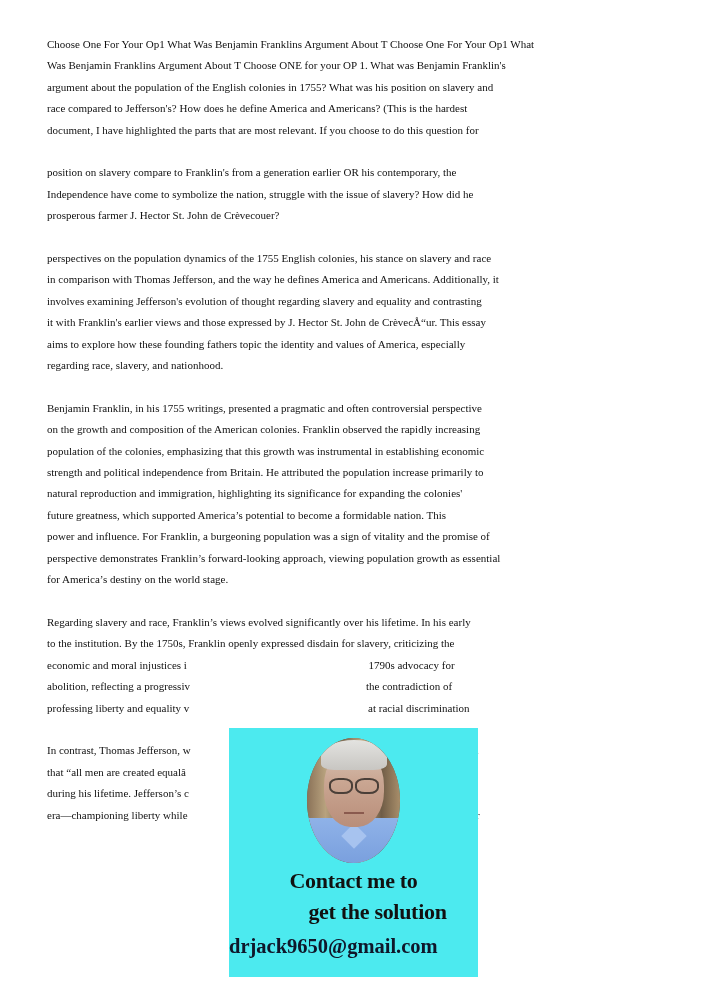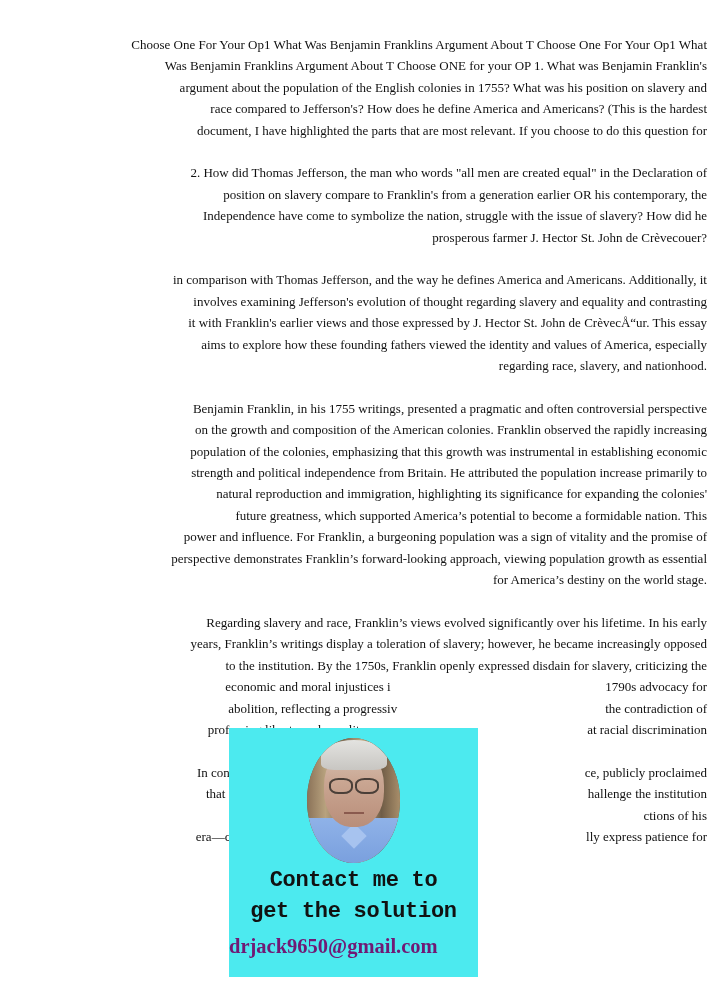--- a/index.html
+++ b/index.html
@@ -21,23 +21,22 @@
     top: 0;
     width: 708px;
     height: 1000px;
     background: #ffffff;
   }
   .doc {
     position: absolute;
     left: 47px;
     top: 34px;
     width: 660px;
-    font-size: 13px;
+    font-size: 11px;
     line-height: 21.4px;
-    text-align: right;
   }
   .para {
     margin: 0 0 21.4px 0;
   }
   .line {
     display: block;
     white-space: nowrap;
   }
   .overlay {
     position: absolute;
@@ -88,86 +87,85 @@
   .photo .glasses-r { left: 48px; }
   .photo .mouth {
     position: absolute; left: 37px; top: 74px; width: 20px; height: 2px;
     background: #8a5a4e;
   }
   .cta {
     position: absolute;
     left: 0;
     width: 249px;
     text-align: center;
-    font-family: Liberation Mono, monospace;
+    font-family: Liberation Serif, serif;
     font-weight: bold;
     color: #111111;
     font-size: 22px;
     line-height: 30px;
     letter-spacing: -0.3px;
   }
   .cta1 { top: 138px; }
-  .cta2 { top: 169px; }
+  .cta2 { top: 169px; padding-left: 24px; }
   .email {
     position: absolute;
     left: 0;
     top: 205px;
     width: 197px;
     text-align: center;
     font-family: "Liberation Serif", "DejaVu Serif", serif;
     font-weight: bold;
     font-size: 20.5px;
     line-height: 26px;
-    color: #701a75;
+    color: #0f172a;
   }
 </style>
 </head>
 <body>
 
 <div class="page">
   <div class="doc">
 
     <div class="para">
       <span class="line">Choose One For Your Op1 What Was Benjamin Franklins Argument About T Choose One For Your Op1 What</span>
       <span class="line">Was Benjamin Franklins Argument About T Choose ONE for your OP 1. What was Benjamin Franklin's</span>
       <span class="line">argument about the population of the English colonies in 1755? What was his position on slavery and</span>
       <span class="line">race compared to Jefferson's? How does he define America and Americans? (This is the hardest</span>
       <span class="line">document, I have highlighted the parts that are most relevant. If you choose to do this question for</span>
     </div>
 
     <div class="para">
-      <span class="line">2. How did Thomas Jefferson, the man who words "all men are created equal" in the Declaration of</span>
       <span class="line">position on slavery compare to Franklin's from a generation earlier OR his contemporary, the</span>
       <span class="line">Independence have come to symbolize the nation, struggle with the issue of slavery? How did he</span>
       <span class="line">prosperous farmer J. Hector St. John de Crèvecouer?</span>
     </div>
 
     <div class="para">
+      <span class="line">perspectives on the population dynamics of the 1755 English colonies, his stance on slavery and race</span>
       <span class="line">in comparison with Thomas Jefferson, and the way he defines America and Americans. Additionally, it</span>
       <span class="line">involves examining Jefferson's evolution of thought regarding slavery and equality and contrasting</span>
       <span class="line">it with Franklin's earlier views and those expressed by J. Hector St. John de CrèvecÅ“ur. This essay</span>
-      <span class="line">aims to explore how these founding fathers viewed the identity and values of America, especially</span>
+      <span class="line">aims to explore how these founding fathers topic the identity and values of America, especially</span>
       <span class="line">regarding race, slavery, and nationhood.</span>
     </div>
 
     <div class="para">
       <span class="line">Benjamin Franklin, in his 1755 writings, presented a pragmatic and often controversial perspective</span>
       <span class="line">on the growth and composition of the American colonies. Franklin observed the rapidly increasing</span>
       <span class="line">population of the colonies, emphasizing that this growth was instrumental in establishing economic</span>
       <span class="line">strength and political independence from Britain. He attributed the population increase primarily to</span>
       <span class="line">natural reproduction and immigration, highlighting its significance for expanding the colonies'</span>
       <span class="line">future greatness, which supported America’s potential to become a formidable nation. This</span>
       <span class="line">power and influence. For Franklin, a burgeoning population was a sign of vitality and the promise of</span>
       <span class="line">perspective demonstrates Franklin’s forward-looking approach, viewing population growth as essential</span>
       <span class="line">for America’s destiny on the world stage.</span>
     </div>
 
     <div class="para">
       <span class="line">Regarding slavery and race, Franklin’s views evolved significantly over his lifetime. In his early</span>
-      <span class="line">years, Franklin’s writings display a toleration of slavery; however, he became increasingly opposed</span>
       <span class="line">to the institution. By the 1750s, Franklin openly expressed disdain for slavery, criticizing the</span>
       <span class="line" style="white-space:pre">economic and moral injustices i                                                                  1790s advocacy for</span>
       <span class="line" style="white-space:pre">abolition, reflecting a progressiv                                                                the contradiction of</span>
       <span class="line" style="white-space:pre">professing liberty and equality v                                                                 at racial discrimination</span>
     </div>
 
     <div class="para">
       <span class="line" style="white-space:pre">In contrast, Thomas Jefferson, w                                                                   ce, publicly proclaimed</span>
       <span class="line" style="white-space:pre">that “all men are created equalâ                                                                   hallenge the institution</span>
       <span class="line" style="white-space:pre">during his lifetime. Jefferson’s c                                                                ctions of his</span>

